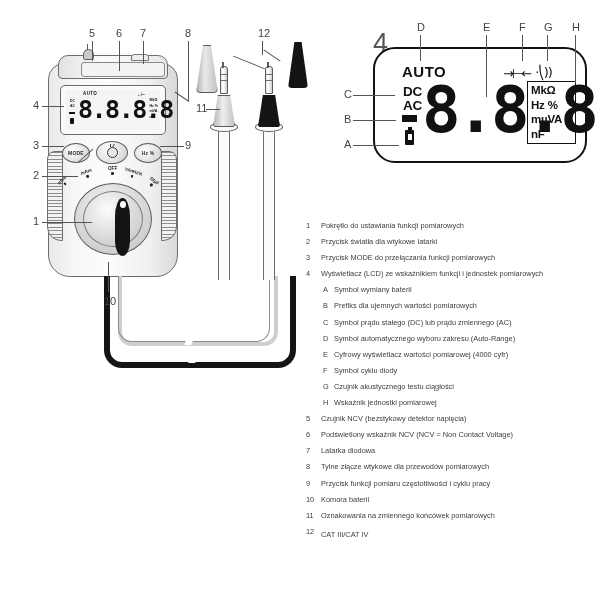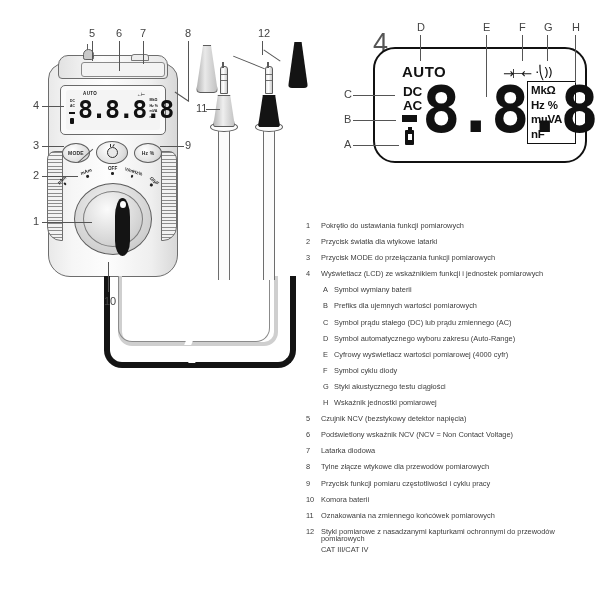--- a/index.html
+++ b/index.html
@@ -709,21 +709,21 @@
     <div class="legend-row sub">
       <span class="legend-key">E</span>
       <span class="legend-text">Cyfrowy wyświetlacz wartości pomiarowej (4000 cyfr)</span>
     </div>
     <div class="legend-row sub">
       <span class="legend-key">F</span>
       <span class="legend-text">Symbol cyklu diody</span>
     </div>
     <div class="legend-row sub">
       <span class="legend-key">G</span>
-      <span class="legend-text">Styki akustycznego testu ciągłości</span>
+      <span class="legend-text">Czujnik akustycznego testu ciągłości</span>
     </div>
     <div class="legend-row sub">
       <span class="legend-key">H</span>
       <span class="legend-text">Wskaźnik jednostki pomiarowej</span>
     </div>
 
     <div class="legend-row">
       <span class="legend-key">5</span>
       <span class="legend-text">Czujnik NCV (bezstykowy detektor napięcia)</span>
     </div>
@@ -747,20 +747,19 @@
       <span class="legend-key">10</span>
       <span class="legend-text">Komora baterii</span>
     </div>
     <div class="legend-row">
       <span class="legend-key">11</span>
       <span class="legend-text">Oznakowania na zmiennego końcówek pomiarowych</span>
     </div>
     <div class="legend-row">
       <span class="legend-key">12</span>
       <span class="legend-text">
-        <span>Styki pomiarowe z nasadzanymi kapturkami ochronnymi do przewodów pomiarowych</span>
         <span class="l2">CAT III/CAT IV</span>
       </span>
     </div>
 
   </div>
 
 </div>
 
 </body></html>

